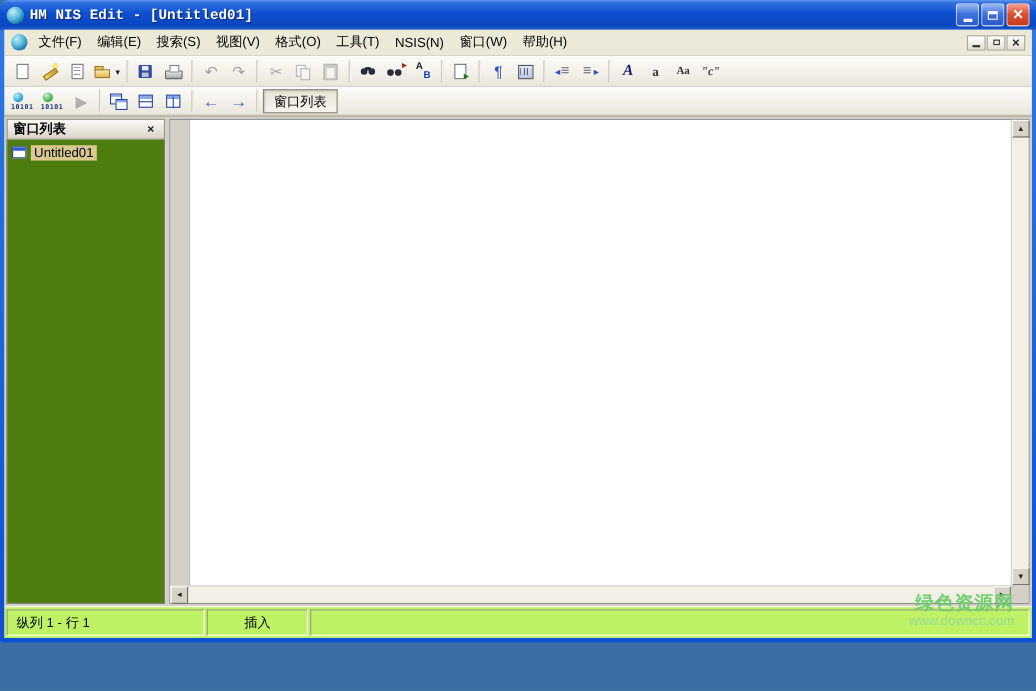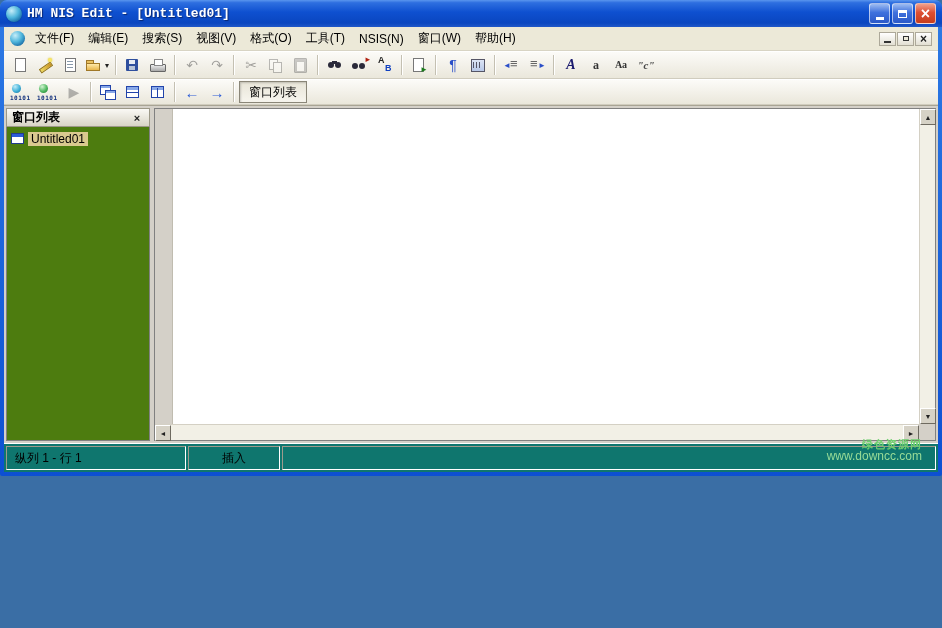--- a/index.html
+++ b/index.html
@@ -1,17 +1,17 @@
 <!DOCTYPE html>
 <html><head>
 <meta charset="utf-8">
 <style>
   html,body{margin:0;padding:0;background:#3A6EA5;}
   body{width:942px;height:628px;font-family:"Liberation Sans","DejaVu Sans",sans-serif;font-size:12px;-webkit-font-smoothing:antialiased;}
-  .window{position:absolute;left:0;top:0;width:942px;height:476px;box-sizing:border-box;display:flex;flex-direction:column;
+  .window{position:absolute;left:0;top:0;width:942px;height:584px;box-sizing:border-box;display:flex;flex-direction:column;
     background:linear-gradient(180deg,#2E7BE5,#0D50D2);border-radius:7px 7px 2px 2px;overflow:hidden;}
   
   .titlebar{height:27px;flex:0 0 27px;display:flex;align-items:center;gap:5px;padding:0 6px;
     background:linear-gradient(180deg,#5A96EE 0%,#2E6FE0 10%,#0E50D0 45%,#0A46C0 85%,#2058C8 100%);
     border-radius:7px 7px 0 0;}
   .app-icon{width:16px;height:16px;border-radius:50%;flex:0 0 16px;
     background:radial-gradient(circle at 35% 30%,#C6EDF8,#4FB6DC 45%,#1B6FA8 78%,#0E4E7E);box-shadow:0 0 1px #05306A;}
   .title-text{color:#fff;font-family:"Liberation Mono","DejaVu Sans Mono",monospace;font-weight:bold;font-size:13px;
     text-shadow:1px 1px 1px rgba(0,0,30,.5);white-space:nowrap;}
   .win-ctls{margin-left:auto;display:flex;gap:2px;}
@@ -110,28 +110,28 @@
   .gutter{grid-column:1;grid-row:1;background:#D4D0C8;border-right:1px solid #C0BCB0;}
   .text-area{grid-column:2;grid-row:1;background:#fff;}
   .vscroll{grid-column:3;grid-row:1;display:flex;flex-direction:column;justify-content:space-between;background:#F2F0E6;border-left:1px solid #D4D0C4;}
   .hscroll{grid-column:1 / 3;grid-row:2;display:flex;justify-content:space-between;background:#F2F0E6;border-top:1px solid #D4D0C4;}
   .sb-corner{grid-column:3;grid-row:2;background:#D4D0C8;}
   .sb-btn{width:16px;height:16px;flex:0 0 16px;background:#D6D2C6;border:1px solid;border-color:#FFFFFF #6E6A60 #6E6A60 #FFFFFF;
     display:flex;align-items:center;justify-content:center;box-sizing:border-box;}
   .sb-btn::before{font-size:7px;color:#222;line-height:1;}
   .sb-up::before{content:"▲";} .sb-down::before{content:"▼";} .sb-left::before{content:"◄";} .sb-right::before{content:"►";}
   
-  .statusbar{height:24px;flex:0 0 24px;display:flex;gap:2px;align-items:stretch;padding:2px 2px 2px;background:#0f766e;border-top:1px solid #FFFFFF;}
+  .statusbar{height:24px;flex:0 0 24px;display:flex;gap:2px;align-items:stretch;padding:2px 2px 2px;background:#bef264;border-top:1px solid #FFFFFF;}
   .status-cell{border:1px solid;border-color:#9E9A8C #FFFFFF #FFFFFF #9E9A8C;display:flex;align-items:center;padding:0 8px;white-space:nowrap;box-sizing:border-box;}
   .status-cell.c1{width:180px;flex:0 0 180px;}
   .status-cell.c2{width:92px;flex:0 0 92px;justify-content:center;}
   .status-cell.c3{flex:1;}
   
   .watermark{position:absolute;right:20px;bottom:12px;text-align:right;z-index:60;line-height:1.15;pointer-events:none;}
-  .wm-title{font-size:11px;font-weight:bold;color:#6FCF6F;letter-spacing:1px;}
+  .wm-title{font-size:17px;font-weight:bold;color:#6FCF6F;letter-spacing:1px;}
   .wm-url{font-size:12px;color:#97DB97;}
 </style>
 </head>
 <body>
 
 <div class="window">
 
   <div class="titlebar">
     <span class="app-icon"></span>
     <span class="title-text">HM NIS Edit - [Untitled01]</span>

